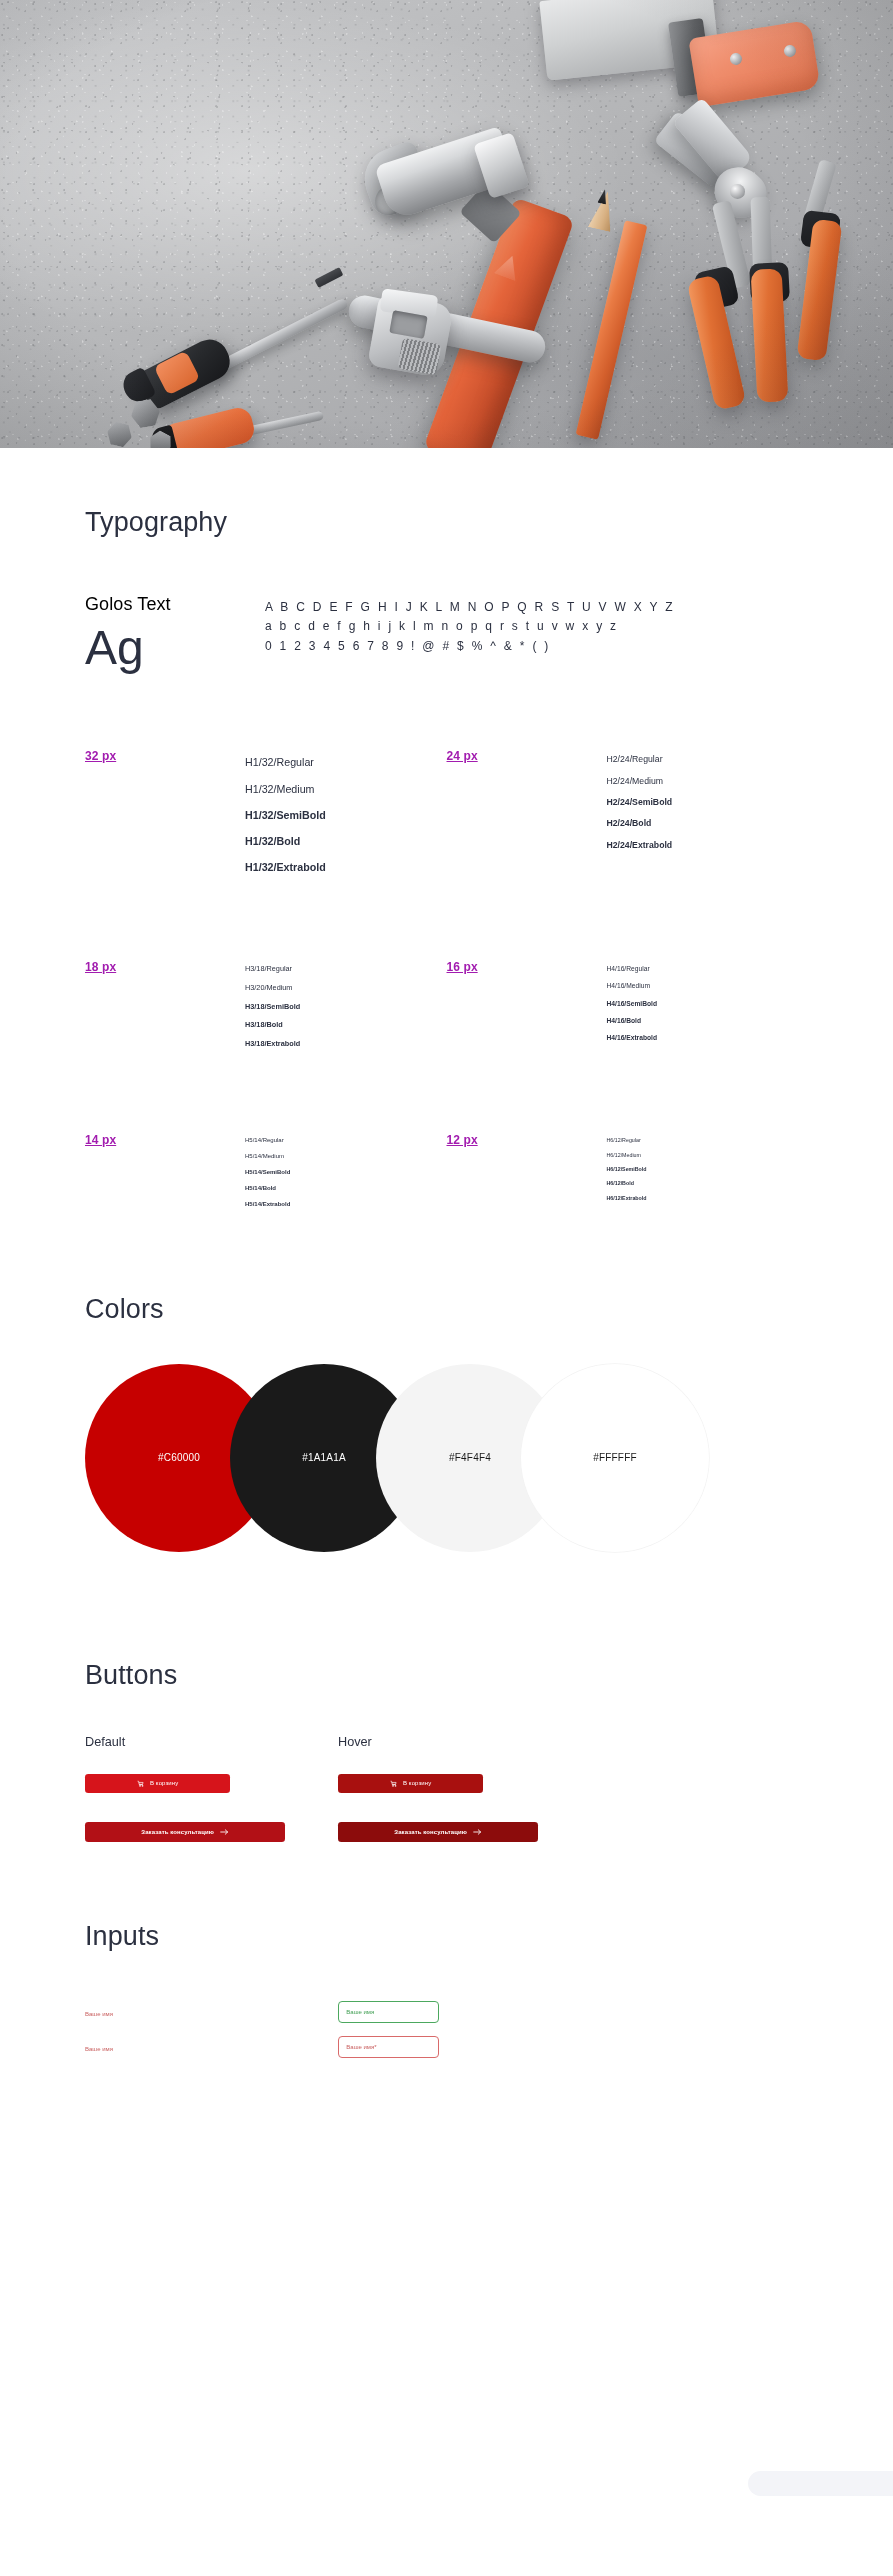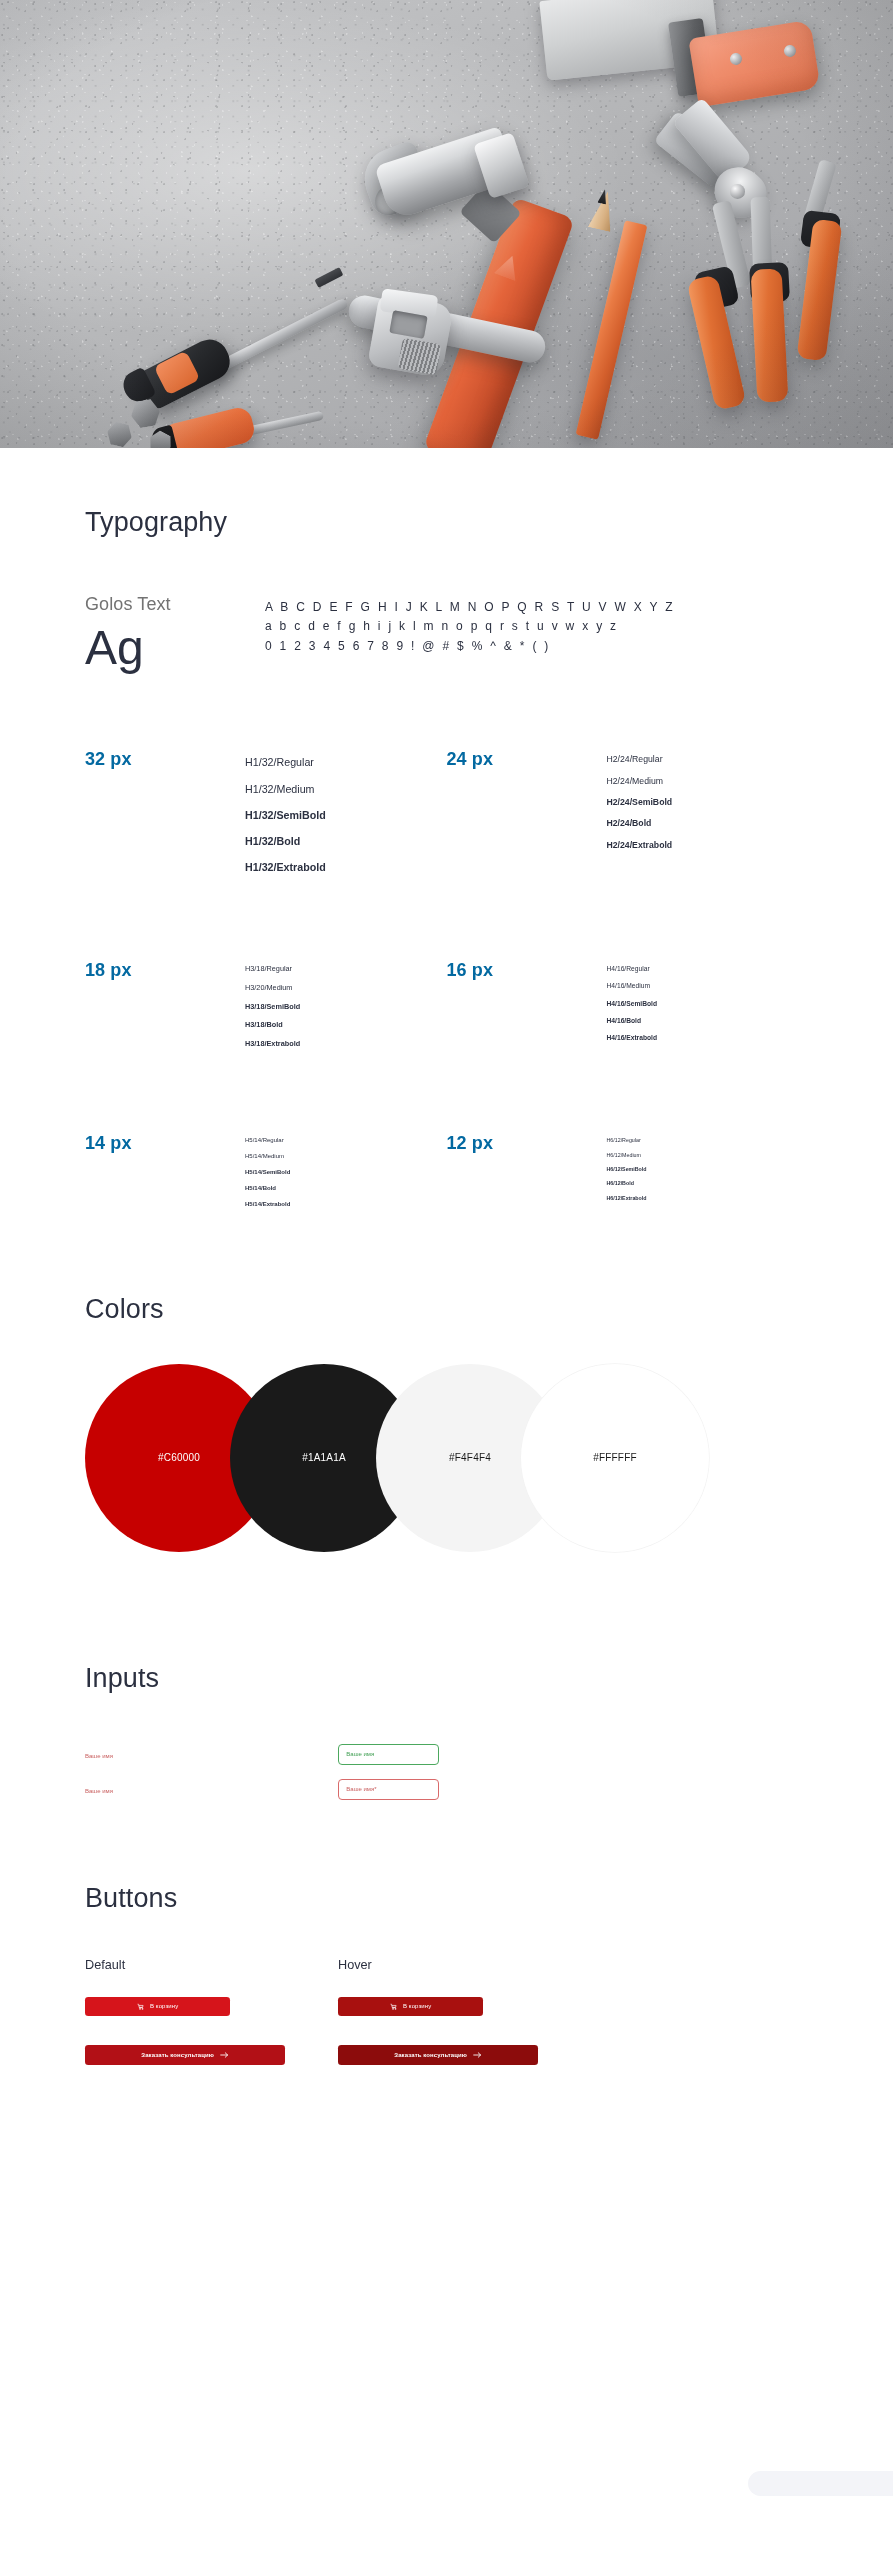--- a/index.html
+++ b/index.html
@@ -306,39 +306,39 @@
     font-size: 27px;
     font-weight: 300;
     letter-spacing: 0.1px;
     color: #2b3040;
   }
 
   
   .sec-typography { padding-top: 59px; }
   .specimen { display: flex; margin-top: 56px; }
   .specimen-left { width: 180px; flex: none; }
-  .font-name { font-size: 18px; font-weight: 400; color: #737373; letter-spacing: 0.1px; }
+  .font-name { font-size: 18px; font-weight: 400; color: #000000; letter-spacing: 0.1px; }
   .font-ag { font-size: 48px; font-weight: 400; color: #2b3040; margin-top: 9.3px; line-height: 1; }
   .specimen-right { padding-top: 4px; }
   .alpha-line {
     font-size: 12px; font-weight: 400; color: #2b3040;
     letter-spacing: 2.3px; line-height: 1.62; white-space: nowrap;
   }
 
   
   .scale-grid {
     margin-top: 77px;
     display: grid;
     grid-template-columns: 1fr 1fr;
     row-gap: 80px;
   }
   .scale-block { display: flex; }
   .scale-px {
     width: 160px; flex: none;
-    font-size: 18px; font-weight: 700; color: #0369a1; letter-spacing: 0.1px;
+    font-size: 12px; font-weight: 700; color: #a21caf; letter-spacing: 0.1px; text-decoration: underline;
   }
   .scale-list { display: flex; flex-direction: column; }
   .scale-item { color: #2b3040; white-space: nowrap; }
 
   .s32 .scale-item { font-size: 10.7px; line-height: 2.45; }
   .s24 .scale-item { font-size: 8.7px; line-height: 2.45; }
   .s18 .scale-item { font-size: 7.3px; line-height: 2.55; }
   .s16 .scale-item { font-size: 6.7px; line-height: 2.55; }
   .s14 .scale-item { font-size: 6px;  line-height: 2.65; }
   .s12 .scale-item { font-size: 5.3px;  line-height: 2.70; }
@@ -571,46 +571,20 @@
       </div>
       <div class="swatch s3" style="background:#F4F4F4;color:#1A1A1A;">
         <span>#F4F4F4</span>
       </div>
       <div class="swatch s4" style="background:#FFFFFF;color:#1A1A1A;box-shadow:0 0 0 0.7px #F2F2F2;">
         <span>#FFFFFF</span>
       </div>
     </div>
   </section>
 
-  <section class="container sec-inputs">
-    <h2 class="section-title">Inputs</h2>
-
-    <div class="input-rows">
-
-      <div class="input-row">
-        <div class="input-label-cell">
-          <span class="input-label" style="color:#C96060;">Ваше имя</span>
-        </div>
-        <div class="field valid">
-          <span>Ваше имя</span>
-        </div>
-      </div>
-
-      <div class="input-row">
-        <div class="input-label-cell">
-          <span class="input-label" style="color:#C96060;">Ваше имя</span>
-        </div>
-        <div class="field error">
-          <span>Ваше имя*</span>
-        </div>
-      </div>
-
-    </div>
-  </section>
-
   <section class="container sec-buttons">
     <h2 class="section-title">Buttons</h2>
 
     <div class="btn-cols">
 
       <div class="btn-col">
         <div class="btn-col-label">Default</div>
 
         <button class="btn btn-cart" style="background:#D6141B;">
           <svg class="cart-ico" viewBox="0 0 24 24" fill="none" stroke="#fff" stroke-width="2.2" stroke-linecap="round" stroke-linejoin="round">
@@ -649,16 +623,42 @@
           <svg class="arrow-ico" viewBox="0 0 24 16" fill="none" stroke="#fff" stroke-width="2.4" stroke-linecap="round" stroke-linejoin="round">
             <path d="M2 8h19"></path>
               <path d="M14.5 1.8L21 8l-6.5 6.2"></path>
           </svg>
         </button>
       </div>
 
     </div>
   </section>
 
+  <section class="container sec-inputs">
+    <h2 class="section-title">Inputs</h2>
+
+    <div class="input-rows">
+
+      <div class="input-row">
+        <div class="input-label-cell">
+          <span class="input-label" style="color:#C96060;">Ваше имя</span>
+        </div>
+        <div class="field valid">
+          <span>Ваше имя</span>
+        </div>
+      </div>
+
+      <div class="input-row">
+        <div class="input-label-cell">
+          <span class="input-label" style="color:#C96060;">Ваше имя</span>
+        </div>
+        <div class="field error">
+          <span>Ваше имя*</span>
+        </div>
+      </div>
+
+    </div>
+  </section>
+
 </div>
 
 <div class="corner-pill"></div>
 
 
 </body></html>

